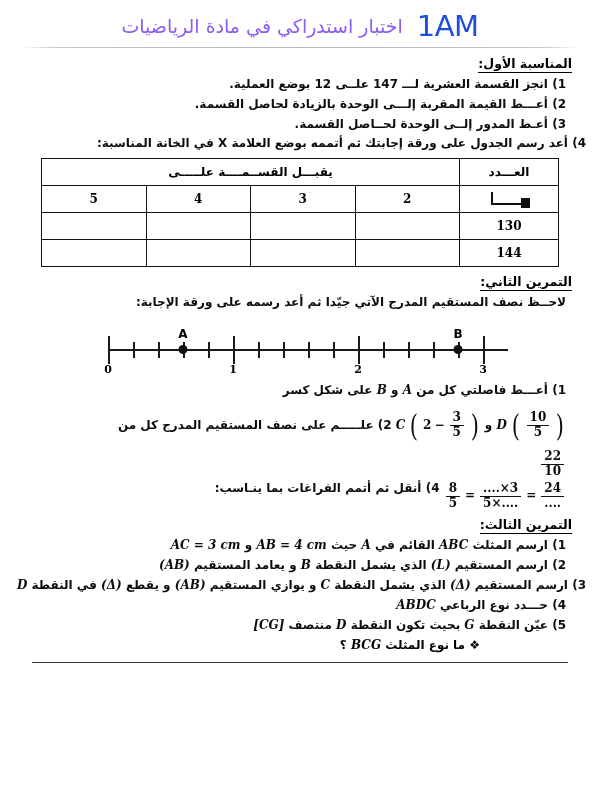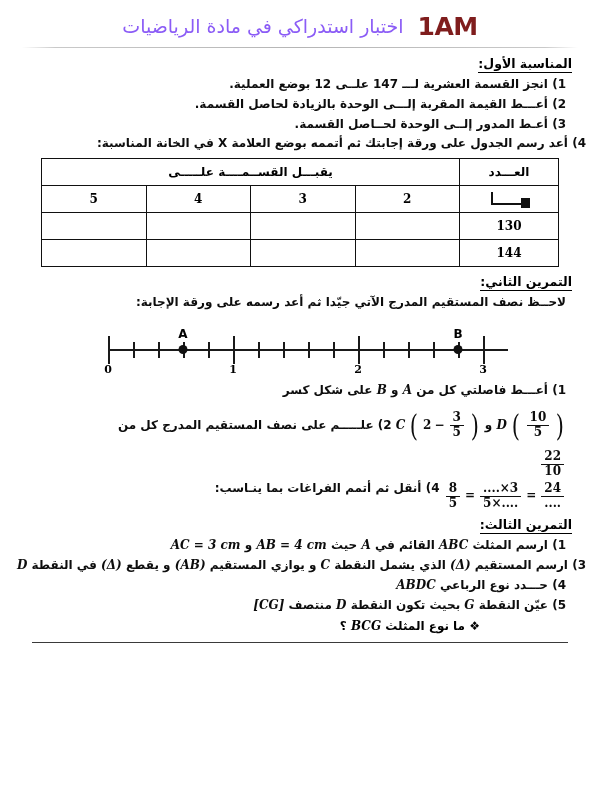--- a/index.html
+++ b/index.html
@@ -24,24 +24,24 @@
     width: 600px;
     height: 36px;
     display: flex;
     flex-direction: row;
     align-items: center;
     justify-content: center;
     gap: 14px;
   }
   .header-code {
     font-family: "DejaVu Sans", sans-serif;
-    font-weight: bold;
-    font-size: 25px;
+    font-weight: normal;
+    font-size: 29px;
     letter-spacing: -0.5px;
-    color: #7f1d1d;
+    color: #1d4ed8;
     direction: ltr;
   }
   .header-title {
     font-family: "DejaVu Sans", sans-serif;
     font-size: 19px;
     color: #8b5cf6;
     direction: rtl;
     white-space: nowrap;
   }
   .header-rule {
@@ -398,20 +398,28 @@
     <span>1) ارسم المثلث</span>
     <span class="lat">ABC</span>
     <span>القائم في</span>
     <span class="lat">A</span>
     <span>حيث</span>
     <span class="lat">AB = 4 cm</span>
     <span>و</span>
     <span class="lat">AC = 3 cm</span>
   </div>
 
+  <div class="line">
+    <span>2) ارسم المستقيم</span>
+    <span class="lat">(L)</span>
+    <span>الذي يشمل النقطة</span>
+    <span class="lat">B</span>
+    <span>و يعامد المستقيم</span>
+    <span class="lat">(AB)</span>
+  </div>
 
   <div class="line" style="padding-right:14px;text-align:right;">
     <span>3) ارسم المستقيم</span>
     <span class="lat">(Δ)</span>
     <span>الذي يشمل النقطة</span>
     <span class="lat">C</span>
     <span>و يوازي المستقيم</span>
     <span class="lat">(AB)</span>
     <span>و يقطع</span>
     <span class="lat">(Δ)</span>

